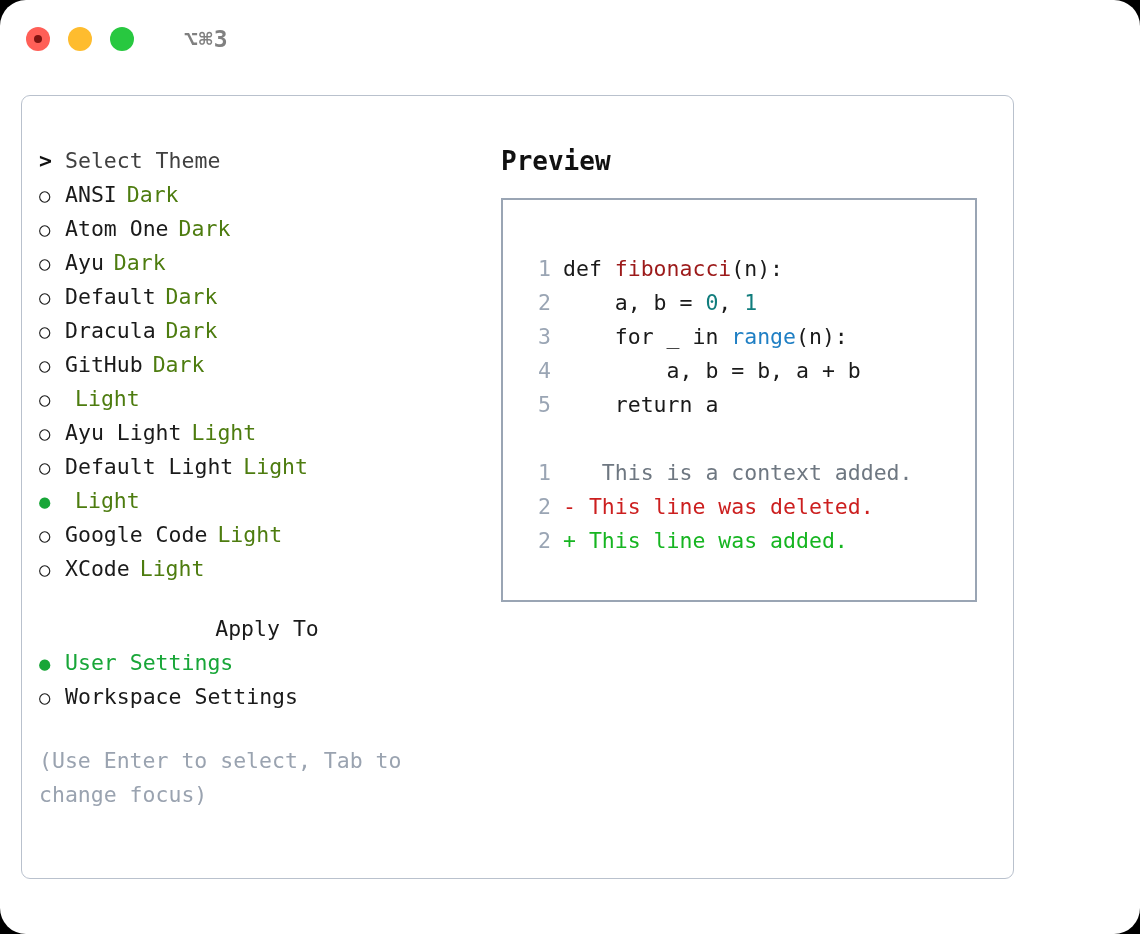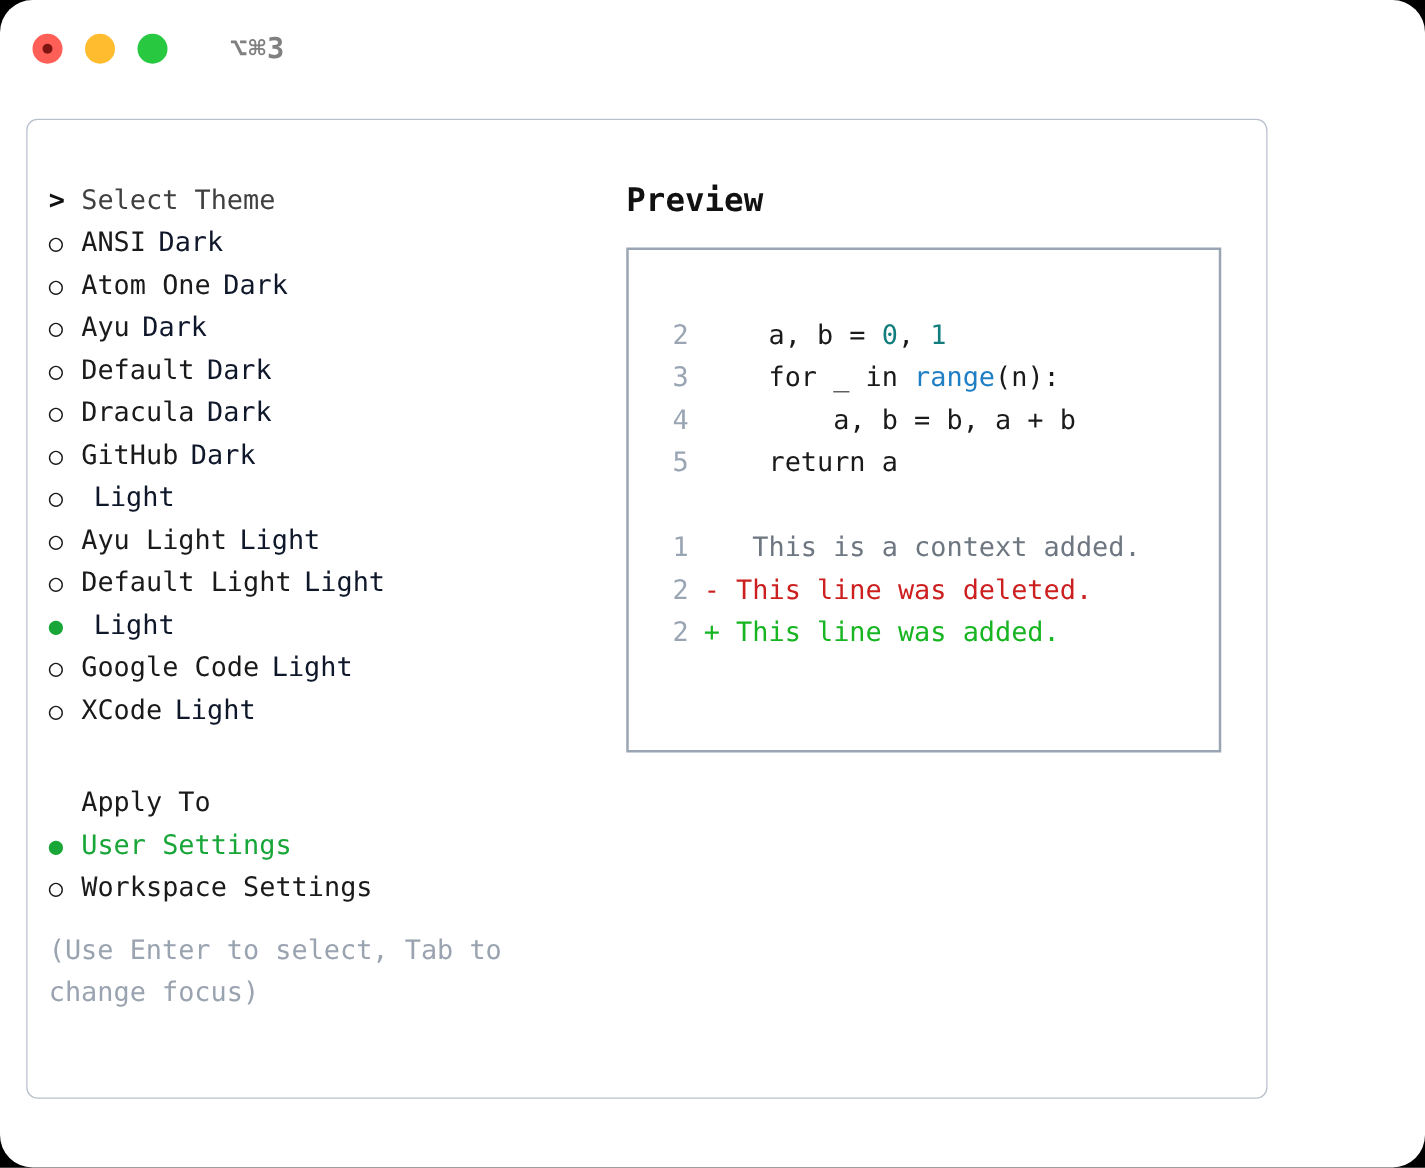--- a/index.html
+++ b/index.html
@@ -120,25 +120,26 @@
     color: #1a1a1a;
   }
   .label.header {
     font-weight: normal;
     color: #404040;
   }
   .label.selected {
     color: #18a638;
   }
   .tag {
-    color: #0f172a;
+    color: #4d7c0f;
     margin-left: 10px;
   }
   .section-head {
-    margin-top: 40px;
+    margin-top: 26px;
+    justify-content: center;
   }
   .hint {
     position: absolute;
     left: 17px;
     top: 648px;
     width: 412px;
     font-size: 21.5px;
     line-height: 34px;
     color: #9aa3b0;
   }
@@ -237,20 +238,21 @@
             <div class="row"><span class="marker">○</span><span class="label">Workspace Settings</span></div>
           </div>
       </div>
 
       <div class="hint">(Use Enter to select, Tab to change focus)</div>
 
       <div class="right-col">
         <div class="preview-title">Preview</div>
         <div class="preview-box">
           <div id="code-block">
+              <div class="code-line"><span class="lno">1</span><span class="tok-plain">def </span><span class="tok-fn">fibonacci</span><span class="tok-plain">(n):</span></div>
               <div class="code-line"><span class="lno">2</span><span class="tok-plain">    a, b = </span><span class="tok-num">0</span><span class="tok-plain">, </span><span class="tok-num">1</span></div>
               <div class="code-line"><span class="lno">3</span><span class="tok-plain">    for _ in </span><span class="tok-call">range</span><span class="tok-plain">(n):</span></div>
               <div class="code-line"><span class="lno">4</span><span class="tok-plain">        a, b = b, a + b</span></div>
               <div class="code-line"><span class="lno">5</span><span class="tok-plain">    return a</span></div>
             </div>
           <div class="diff-gap"></div>
           <div id="diff-block">
               <div class="code-line"><span class="lno">1</span><span class="tok-ctx">   This is a context added.</span></div>
               <div class="code-line"><span class="lno">2</span><span class="tok-del">- This line was deleted.</span></div>
               <div class="code-line"><span class="lno">2</span><span class="tok-add">+ This line was added.</span></div>

